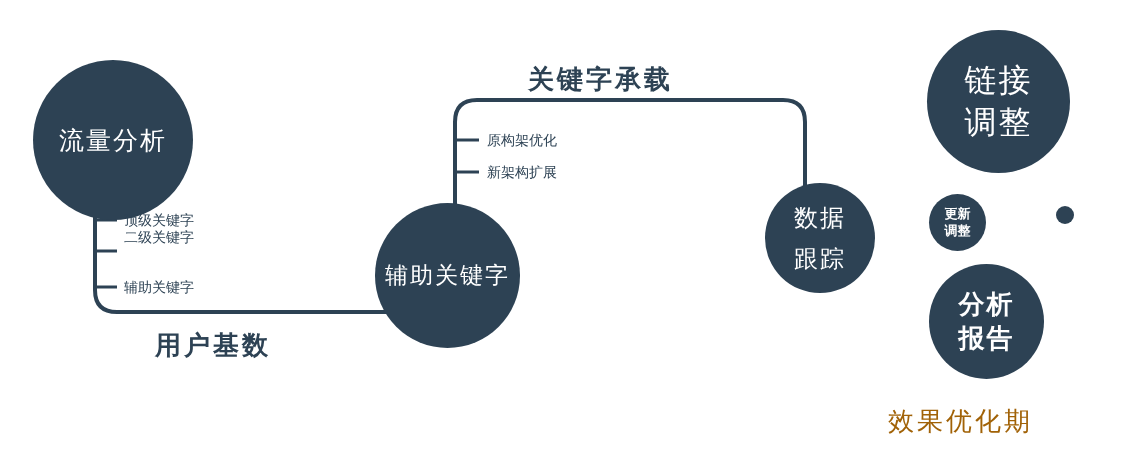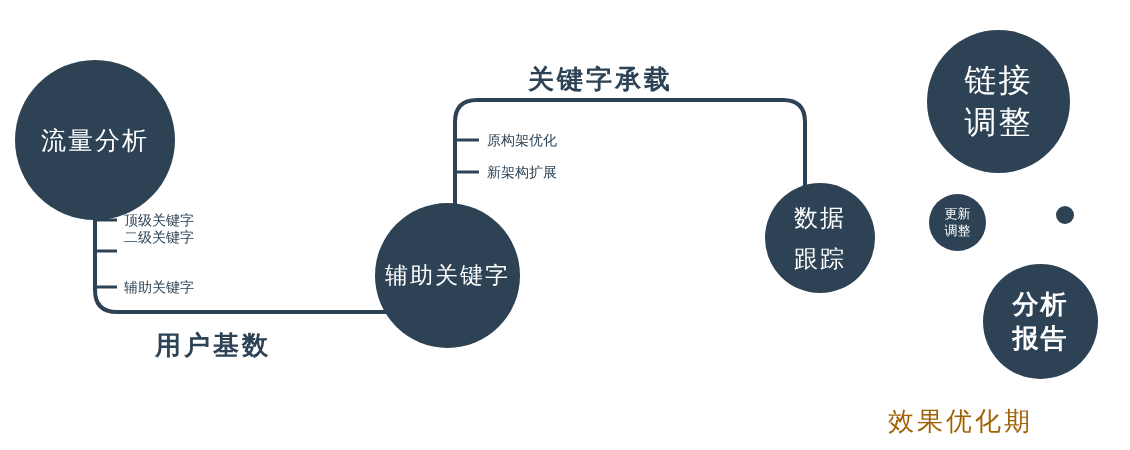--- a/index.html
+++ b/index.html
@@ -19,27 +19,27 @@
     background: #2d4254;
     color: #ffffff;
     display: flex;
     flex-direction: column;
     align-items: center;
     justify-content: center;
     text-align: center;
     line-height: 1.3;
     letter-spacing: 2px;
   }
-  .node-traffic   { left: 15px;  top: 60px;  width: 160px; height: 160px; font-size: 25px; }
+  .node-traffic   { left: 33px;  top: 60px;  width: 160px; height: 160px; font-size: 25px; }
   .node-structure { left: 375px; top: 203px; width: 145px; height: 145px; font-size: 23px; }
   .node-tracking  { left: 765px; top: 183px; width: 110px; height: 110px; font-size: 24px; gap: 10px; }
   .node-code      { left: 822px; top: 62px;  width: 78px;  height: 78px;  font-size: 16px; letter-spacing: 1px; }
   .node-link      { left: 927px; top: 30px;  width: 143px; height: 143px; font-size: 32px; }
-  .node-update    { left: 929px; top: 194px; width: 57px;  height: 57px;  font-size: 13px; font-weight: normal; letter-spacing: 0; }
-  .node-report    { left: 983px; top: 264px; width: 115px; height: 115px; font-size: 26px; font-weight: bold; }
+  .node-update    { left: 929px; top: 194px; width: 57px;  height: 57px;  font-size: 13px; font-weight: bold; letter-spacing: 0; }
+  .node-report    { left: 929px; top: 264px; width: 115px; height: 115px; font-size: 26px; font-weight: bold; }
   .node-dot       { left: 1056px; top: 206px; width: 18px; height: 18px; }
   .edge-label {
     position: absolute;
     color: #2d4254;
     font-weight: bold;
     font-size: 26px;
     letter-spacing: 3px;
     white-space: nowrap;
   }
   .label-user-base    { left: 155px; top: 328px; }

